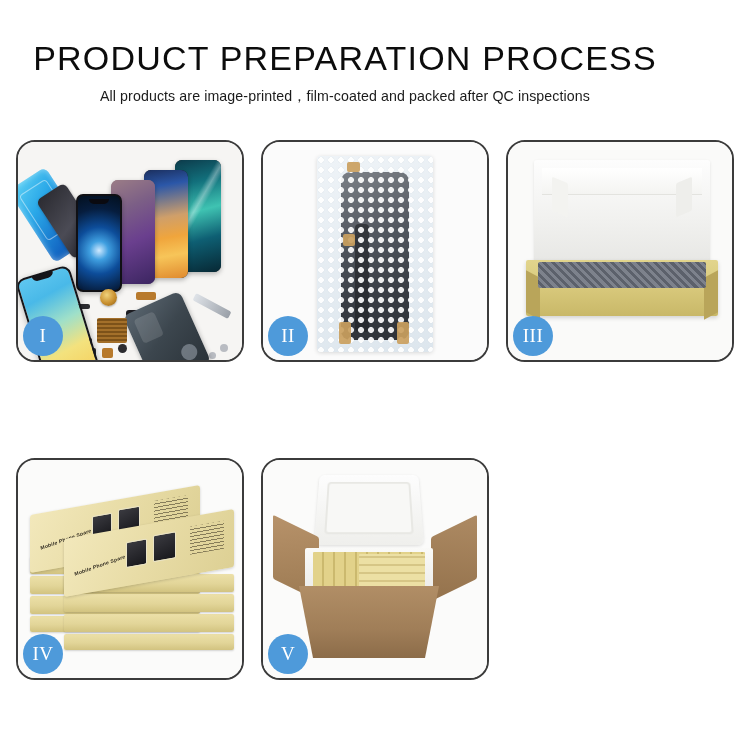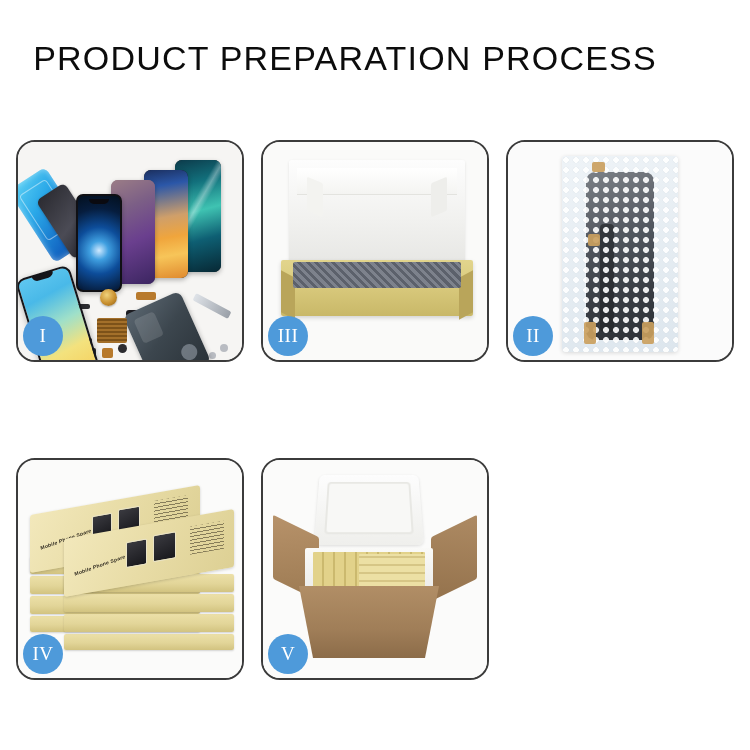--- a/index.html
+++ b/index.html
@@ -402,20 +402,21 @@
     border-radius:1px;
   }
 </style>
 </head>
 <body>
 
 <div id="page">
 
   <div class="header">
     <div class="title">PRODUCT PREPARATION PROCESS</div>
+    <div class="subtitle">All products are image-printed，film-coated and packed after QC inspections</div>
   </div>
 
   <div class="grid">
 
     <div class="panel">
       <div class="scene p1-bg">
         <div class="adhesive"></div>
         <div class="adhesive-phone"></div>
 
         <div class="phone ph1">
@@ -447,49 +448,49 @@
         <div class="chip pcb" style="left:84px;  top:206px; width:11px; height:10px;"></div>
         <div class="chip round" style="left:100px; top:202px; width:9px;  height:9px; background:#2c2c30;"></div>
         <div class="chip silver" style="right:14px; top:202px; width:8px;  height:8px; border-radius:50%;"></div>
         <div class="chip silver" style="right:26px; top:210px; width:7px;  height:7px; border-radius:50%;"></div>
         <div class="tweezer"></div>
       </div>
       <div class="badge">I</div>
     </div>
 
     <div class="panel">
+      <div class="scene p2-bg">
+        <div class="bubblebag">
+          <div class="inner-part"></div>
+          <div class="bubbles"></div>
+          <div class="tape" style="left:30px; top:6px;  width:13px; height:10px;"></div>
+          <div class="tape" style="left:26px; top:78px; width:12px; height:12px;"></div>
+          <div class="tape" style="left:22px; bottom:8px; width:12px; height:22px;"></div>
+          <div class="tape" style="right:24px; bottom:8px; width:12px; height:22px;"></div>
+        </div>
+      </div>
+      <div class="badge">II</div>
+    </div>
+
+    <div class="panel">
       <div class="scene p3-bg">
         <div class="lid3">
           <div class="lid3-flap-l"></div>
           <div class="lid3-flap-r"></div>
         </div>
         <div class="tray3">
           <div class="tray3-side-l"></div>
           <div class="tray3-side-r"></div>
           <div class="tray3-inner"></div>
         </div>
       </div>
       <div class="badge">III</div>
     </div>
 
     <div class="panel">
-      <div class="scene p2-bg">
-        <div class="bubblebag">
-          <div class="inner-part"></div>
-          <div class="bubbles"></div>
-          <div class="tape" style="left:30px; top:6px;  width:13px; height:10px;"></div>
-          <div class="tape" style="left:26px; top:78px; width:12px; height:12px;"></div>
-          <div class="tape" style="left:22px; bottom:8px; width:12px; height:22px;"></div>
-          <div class="tape" style="right:24px; bottom:8px; width:12px; height:22px;"></div>
-        </div>
-      </div>
-      <div class="badge">II</div>
-    </div>
-
-    <div class="panel">
       <div class="scene p4-bg">
         <div class="stack">
 
           <div class="sbox" style="left:4px;  top:138px; width:170px; height:16px;"></div>
           <div class="sbox" style="left:4px;  top:118px; width:170px; height:18px;"></div>
           <div class="sbox" style="left:4px;  top:98px;  width:170px; height:18px;"></div>
           <div class="sbox" style="left:4px;  top:78px;  width:170px; height:18px;"></div>
 
           <div class="sbox" style="left:38px; top:156px; width:170px; height:16px;"></div>
           <div class="sbox" style="left:38px; top:136px; width:170px; height:18px;"></div>

